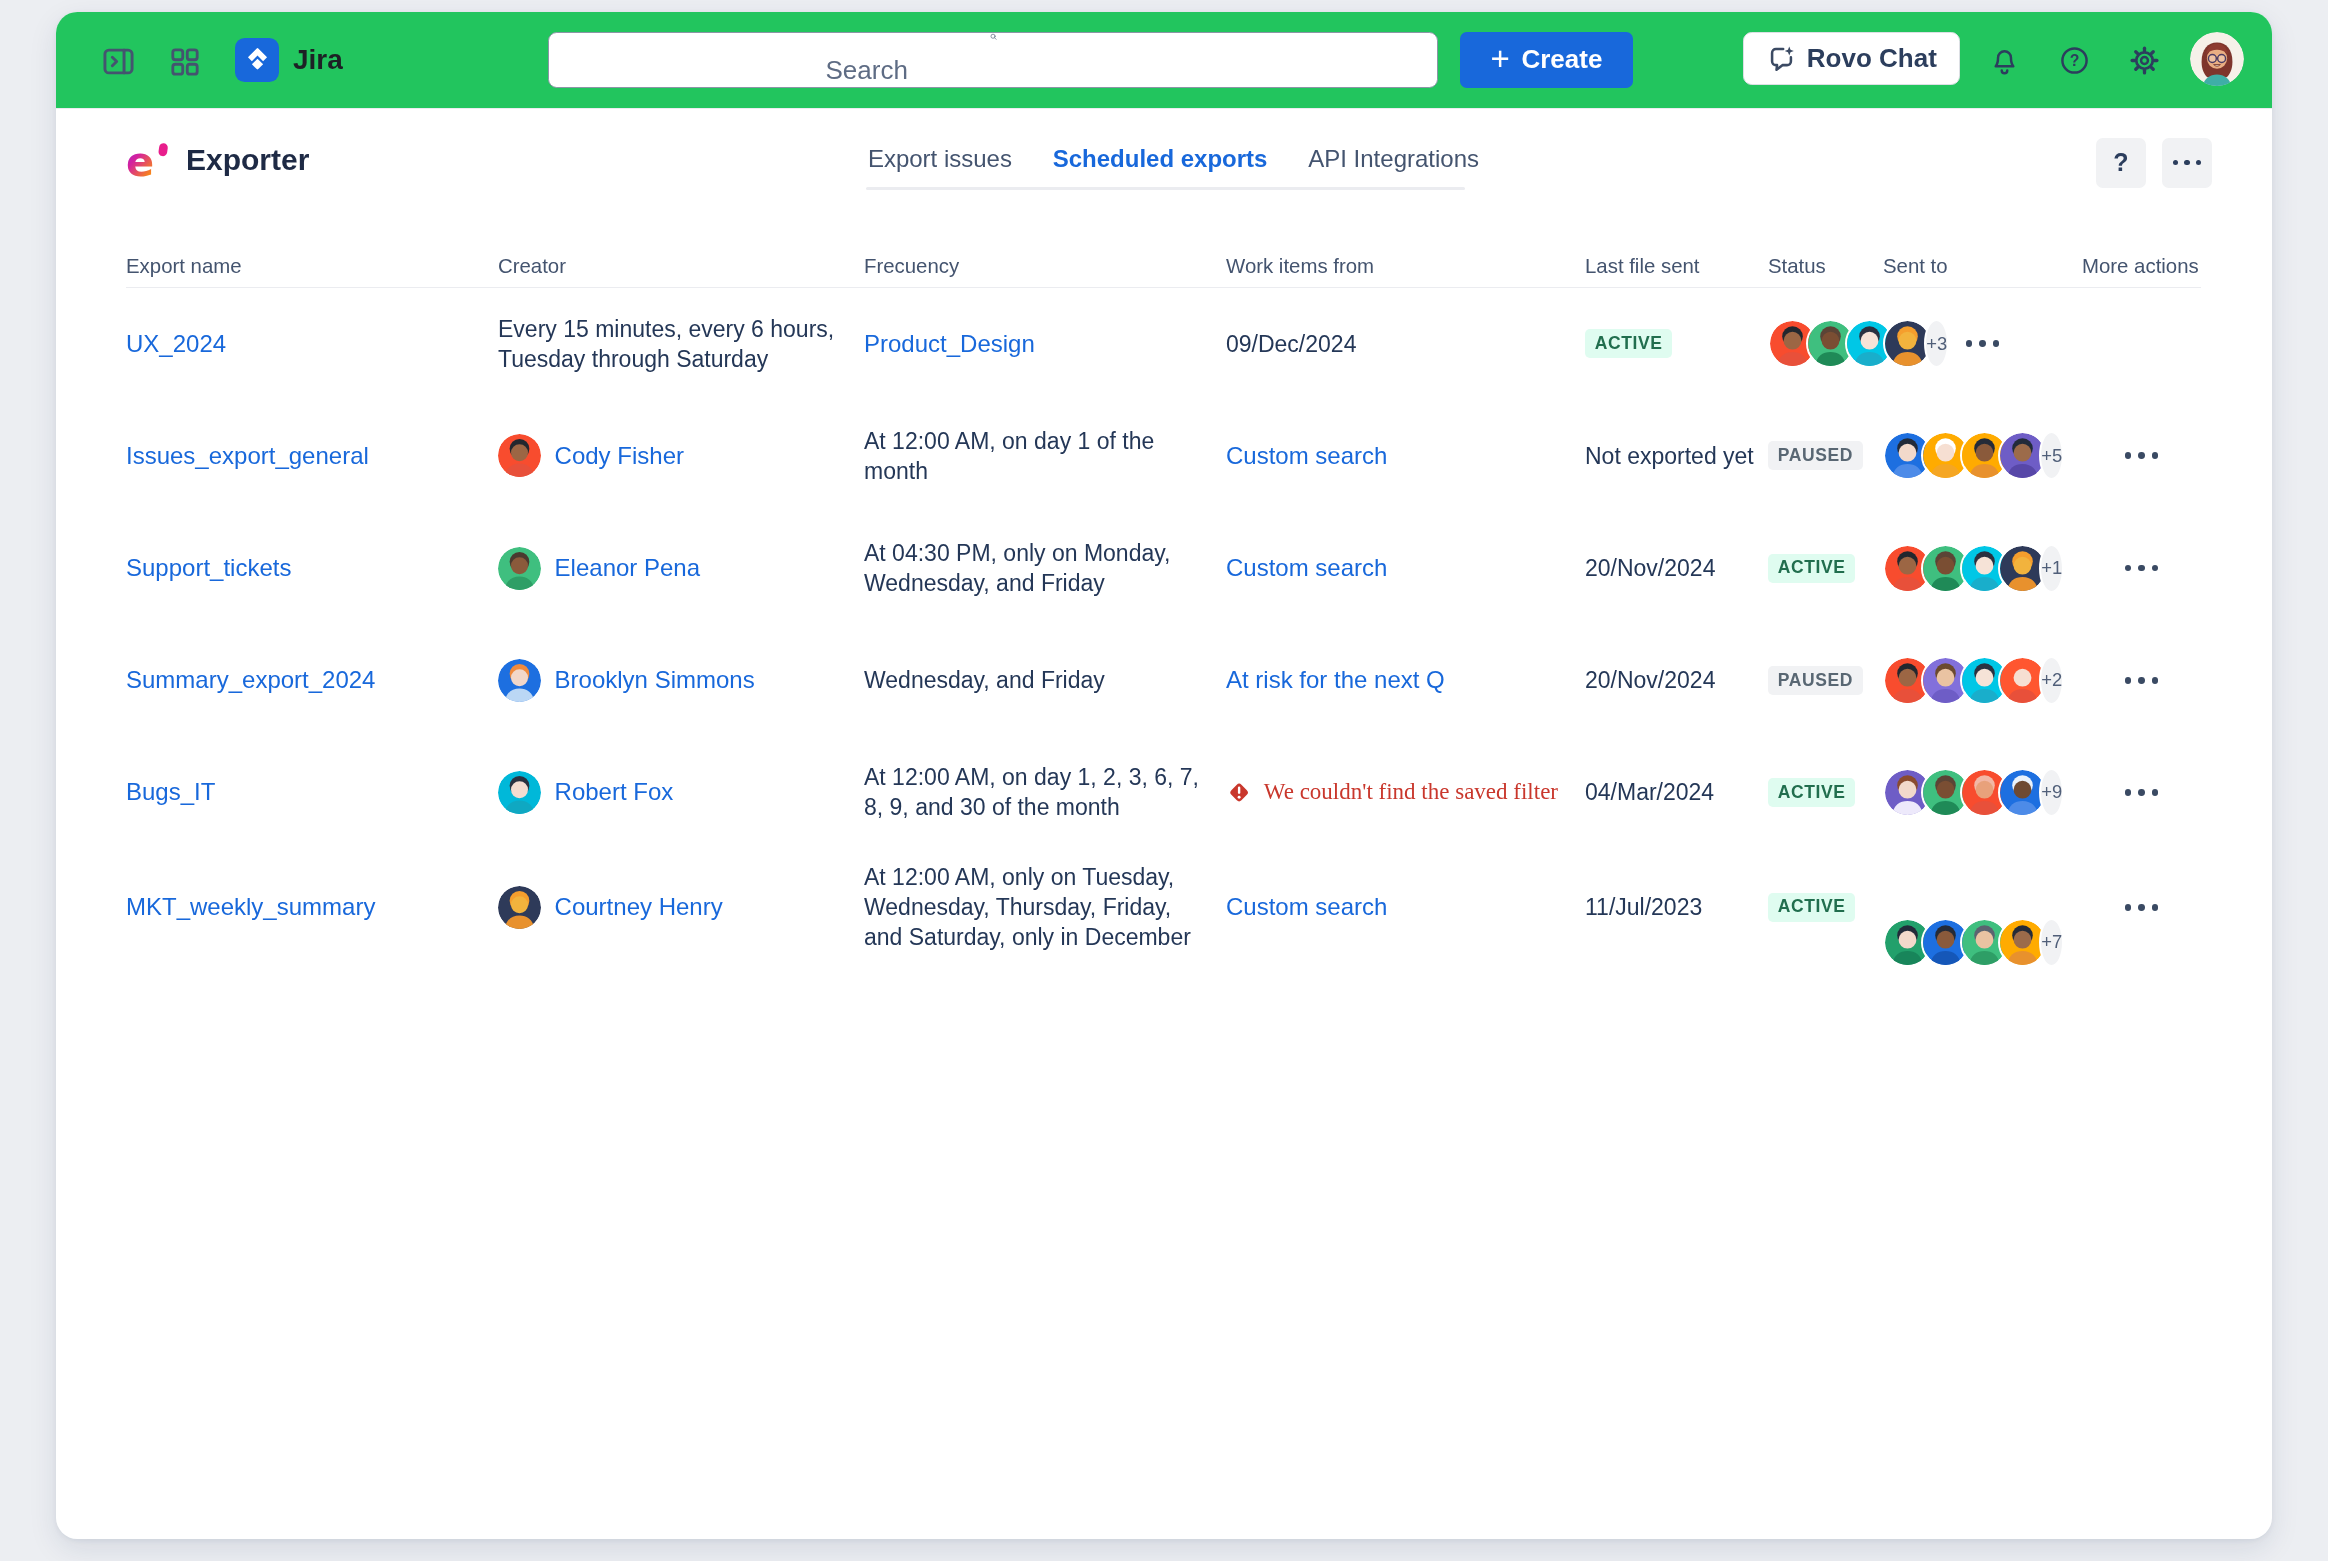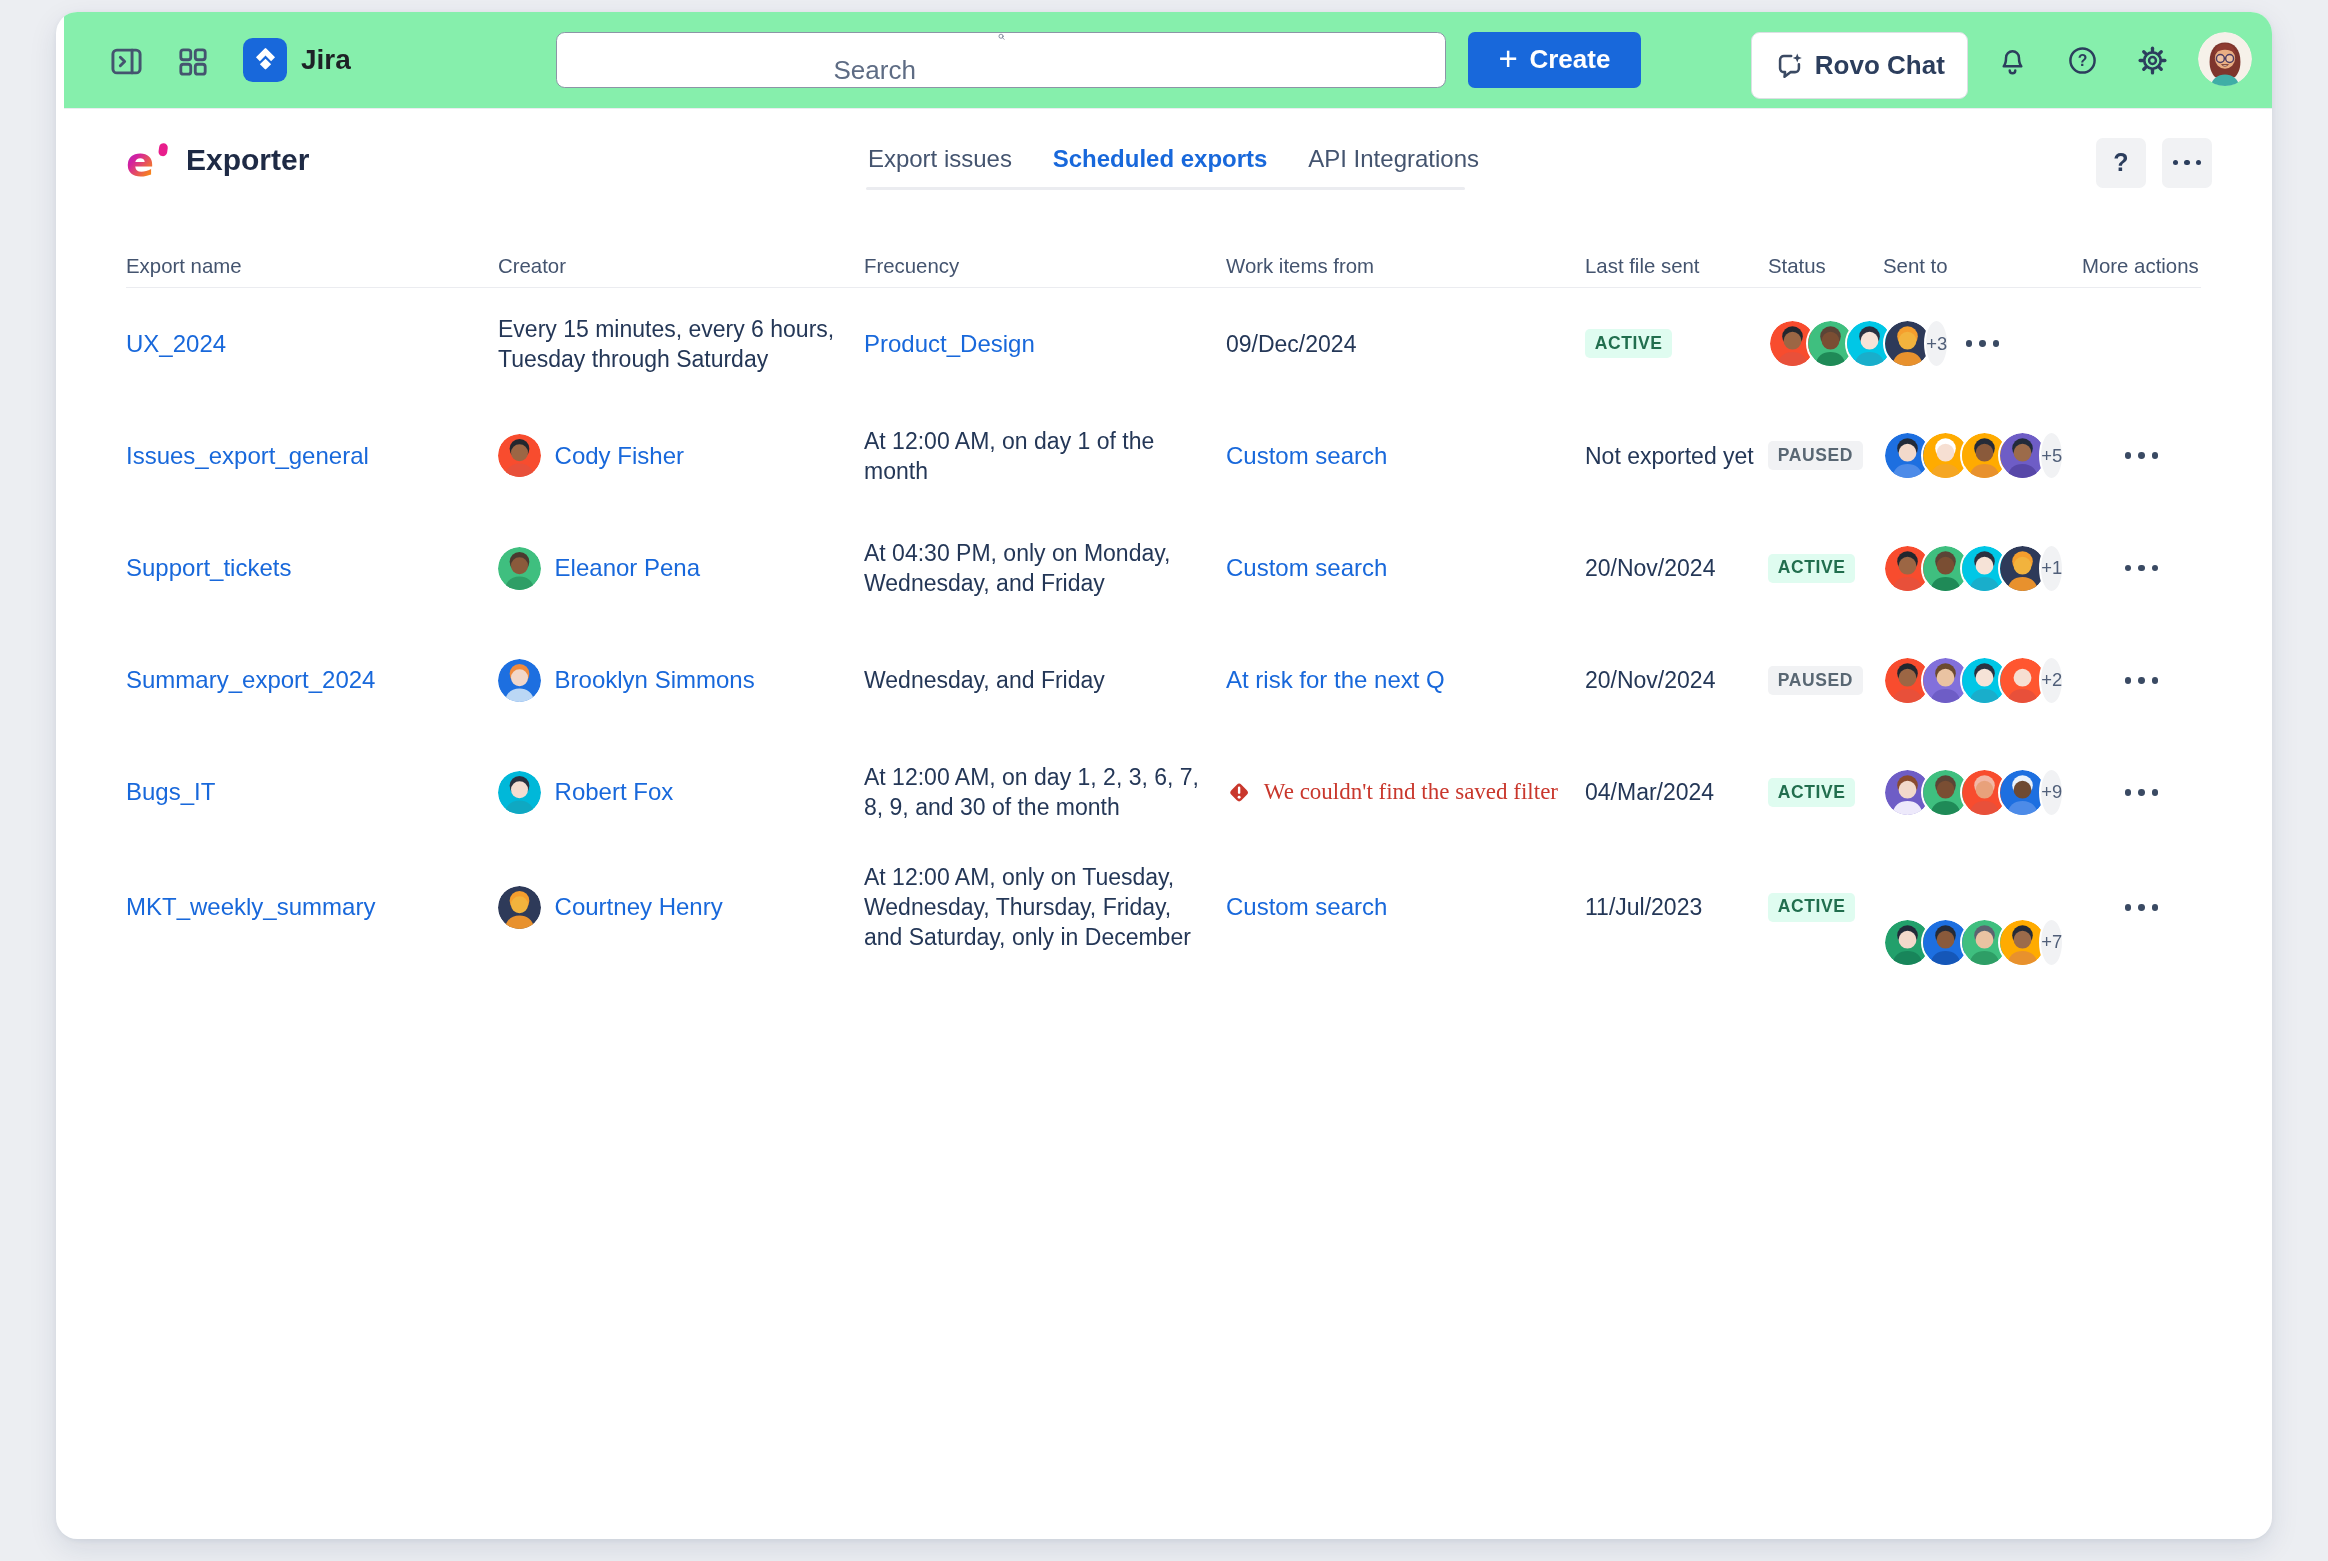--- a/index.html
+++ b/index.html
@@ -9,39 +9,39 @@
     font-family:"Liberation Sans","DejaVu Sans",sans-serif;
     -webkit-font-smoothing:antialiased;
   }
   .window{
     position:absolute;left:56px;top:11.6px;width:2216px;height:1527px;
     background:#FFFFFF;border-radius:21.3px;
     box-shadow:0 9.7px 29px rgba(23,43,77,.10), 0 1.9px 5.8px rgba(23,43,77,.06);
     overflow:hidden;
   }
   
-  .topbar{position:absolute;left:8px;top:0;width:100%;height:96px;background:#86efac;border-bottom:1.9px solid #EBECF0;}
+  .topbar{position:absolute;left:0;top:0;width:100%;height:96px;background:#22c55e;border-bottom:1.9px solid #EBECF0;}
   .iconbtn{position:absolute;display:flex;align-items:center;justify-content:center;background:none;border:none;cursor:pointer;padding:0;}
   .logo-tile{position:absolute;left:179px;top:26px;width:44px;height:44px;border-radius:9.7px;background:#1868DB;display:flex;align-items:center;justify-content:center;}
   .logo-text{position:absolute;left:237px;top:0;height:96px;display:flex;align-items:center;font-size:28px;font-weight:bold;color:#1D2125;}
   .searchbox{
     position:absolute;left:492px;top:20.4px;width:890px;height:56px;box-sizing:border-box;
     border:1.9px solid #8C95A6;border-radius:8.7px;background:#fff;
     display:flex;align-items:center;gap:13.6px;padding:0 17.5px;flex-direction:column;
   }
   .searchbox input{border:none;outline:none;font-size:26px;color:#243757;flex:1;font-family:inherit;background:transparent;}
   .searchbox input::placeholder{color:#5E6C84;}
   .create-btn{
     position:absolute;left:1404px;top:20.4px;width:173px;height:56px;border:none;border-radius:6.8px;
     background:#1868DB;color:#fff;font-size:26px;font-weight:600;font-family:inherit;
     display:flex;align-items:center;justify-content:center;gap:11.6px;cursor:pointer;
   }
   .create-plus{font-size:33px;font-weight:400;line-height:1;margin-top:-2.9px;}
   .rovo-btn{
-    position:absolute;left:1687px;top:20.4px;width:217px;height:67px;box-sizing:border-box;
+    position:absolute;left:1687px;top:20.4px;width:217px;height:53px;box-sizing:border-box;
     border:1.9px solid #DCDFE4;border-radius:8.7px;background:#fff;cursor:pointer;font-family:inherit;
     display:flex;align-items:center;justify-content:center;gap:9.7px;
     font-size:26px;font-weight:600;color:#2C3E5D;
   }
   .avatar-btn{position:absolute;left:2134px;top:20.4px;width:54px;height:54px;border:none;background:none;padding:0;cursor:pointer;border-radius:50%;}
   
   .app-logo{position:absolute;left:70px;top:126px;width:45px;height:45px;}
   .app-title{position:absolute;left:130px;top:126px;height:45px;display:flex;align-items:center;font-size:30px;font-weight:700;color:#1E2A45;}
   .tabs{position:absolute;left:810px;top:124px;width:599px;height:54px;}
   .tabs-track{position:absolute;left:0;bottom:0;width:100%;height:2.9px;background:#EBECF0;border-radius:1.9px;}

